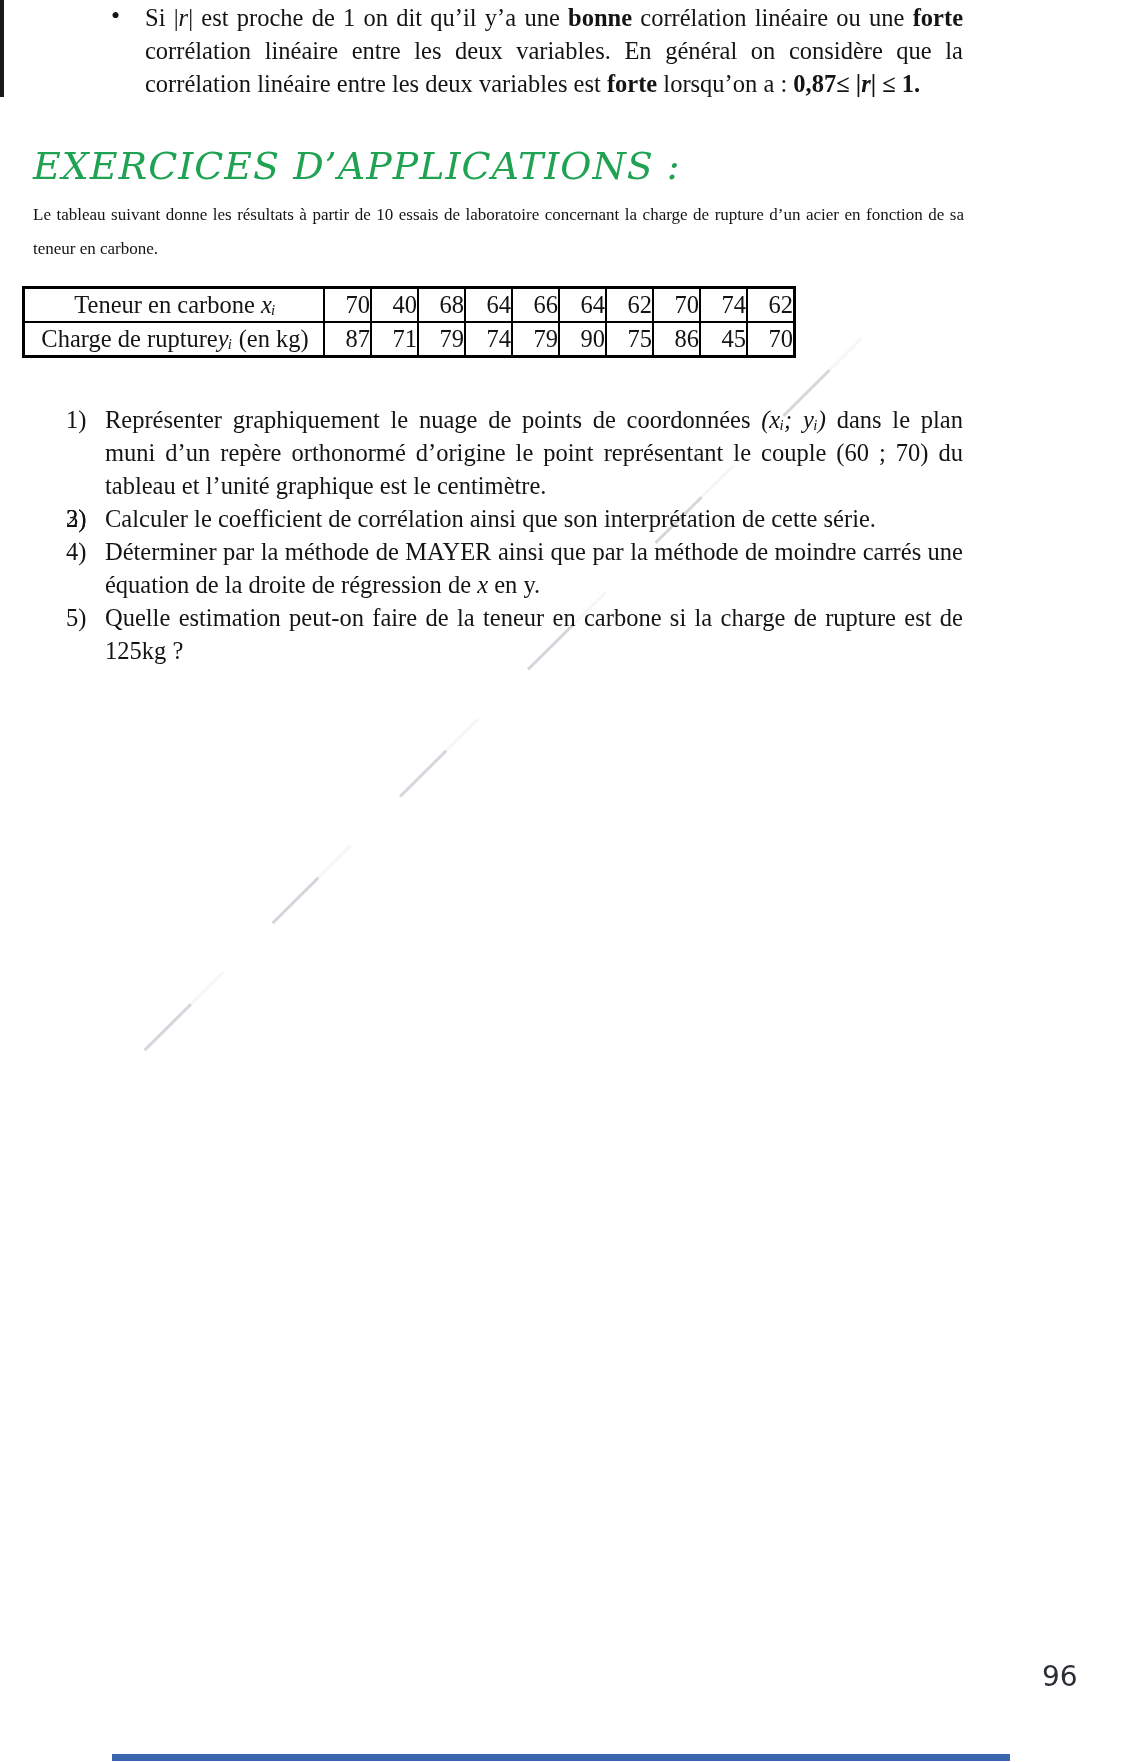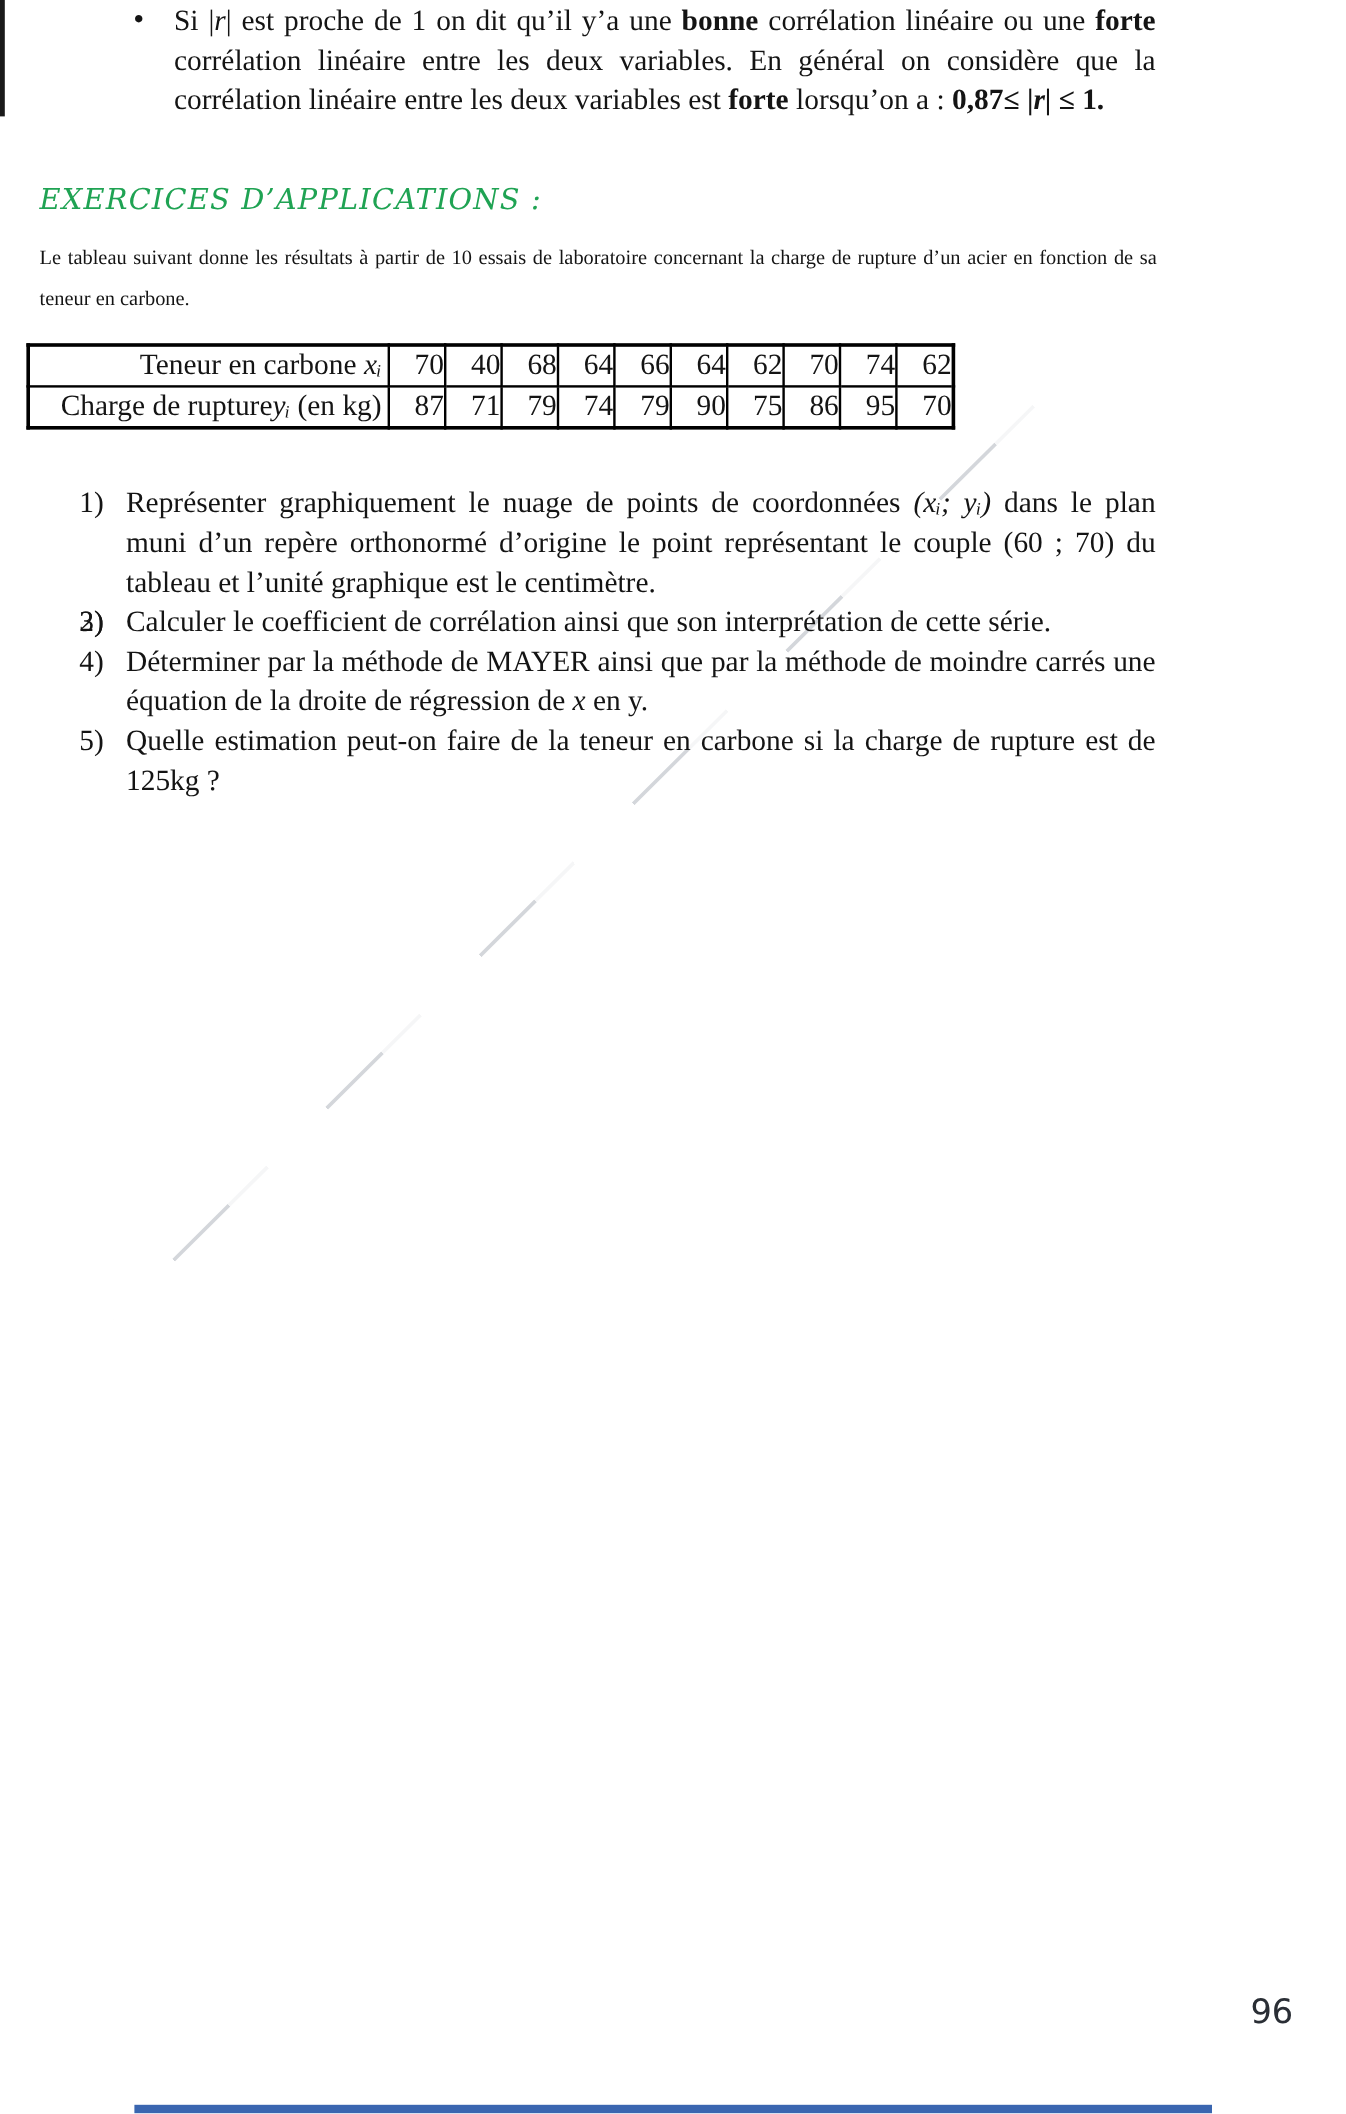--- a/index.html
+++ b/index.html
@@ -19,36 +19,36 @@
     position:absolute; left:145px; top:1px; width:818px;
     font-size:24.5px; line-height:33px; text-align:justify;
   }
   .bullet-marker {
     position:absolute; left:-34px; top:-2px; font-size:26px; line-height:33px;
   }
 
   .heading {
     position:absolute; left:33px; top:146px;
     font-family:"DejaVu Serif","Liberation Serif",serif;
-    font-style:italic; font-weight:500; font-size:24px; line-height:40px;
+    font-style:italic; font-weight:500; font-size:38px; line-height:40px;
     color:#1fa353; letter-spacing:1px;
   }
 
   .intro {
     position:absolute; left:33px; top:198px; width:931px;
     font-size:17px; line-height:33.5px; text-align:justify;
   }
 
   .data-table {
     position:absolute; left:22px; top:286px;
     border-collapse:collapse; border:3px solid #000;
     font-size:24.5px;
   }
   .data-table td { border:2px solid #000; height:30px; padding:0; }
-  .data-table td.lbl { width:286px; padding:1px 5px 1px 7px; text-align:right;margin-top:42px; }
+  .data-table td.lbl { width:286px; padding:1px 5px 1px 7px; text-align:center;margin-top:42px; }
   .data-table td.val { width:45px; text-align:right; }
 
   .qlist { position:absolute; left:66px; top:403px; width:897px; }
   .qitem {
     position:relative; padding-left:39px;
     font-size:24.5px; line-height:33px; text-align:justify;
   }
   .qnum { position:absolute; left:0; top:0; }
 
   .page-number {
@@ -107,21 +107,21 @@
     <tr>
       <td class="lbl"><span>Charge de rupture</span><span class="i">yᵢ</span><span> (en kg)</span></td>
       <td class="val">87</td>
       <td class="val">71</td>
       <td class="val">79</td>
       <td class="val">74</td>
       <td class="val">79</td>
       <td class="val">90</td>
       <td class="val">75</td>
       <td class="val">86</td>
-      <td class="val">95</td>
+      <td class="val">45</td>
       <td class="val">70</td>
     </tr>
   </tbody>
     </table>
 
   <div class="qlist">
 
     <div class="qitem">
       <span class="qnum">1)</span>
       <span>Représenter graphiquement le nuage de points de coordonnées </span><span class="i">(xᵢ; yᵢ)</span><span>  dans le plan muni d’un repère orthonormé d’origine le point représentant le couple (60 ; 70) du tableau et l’unité graphique est le centimètre.</span>

